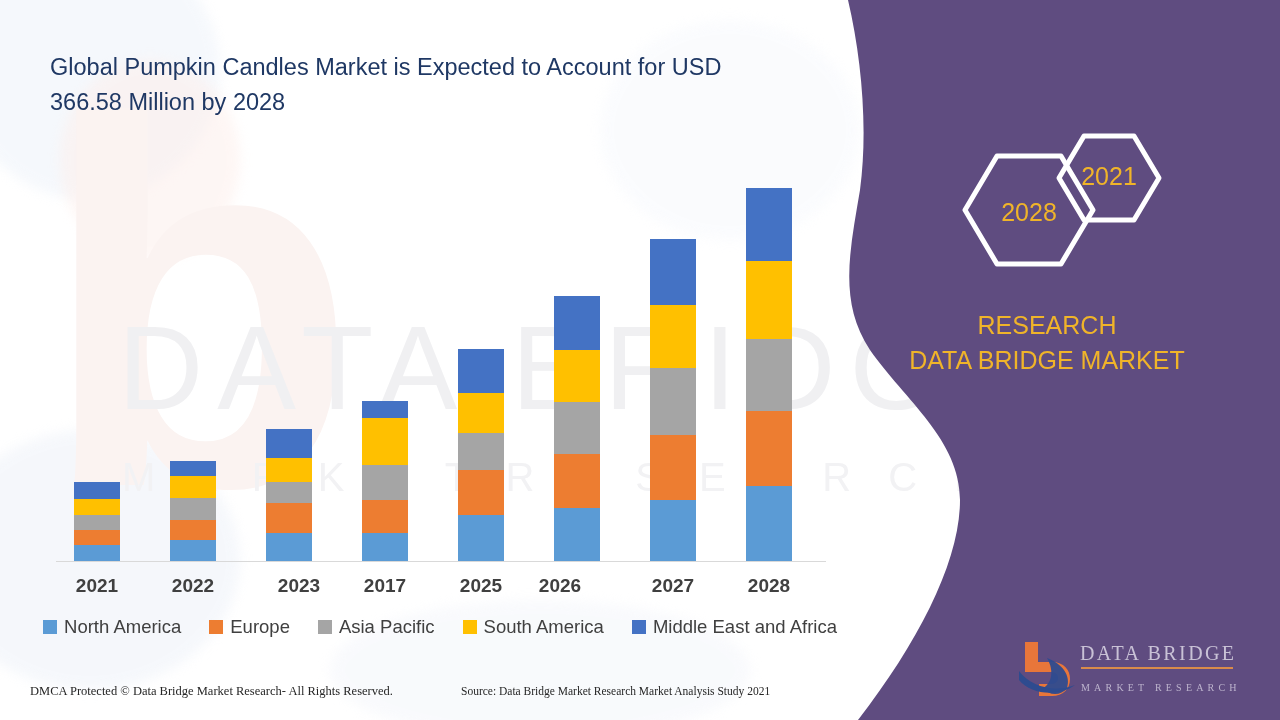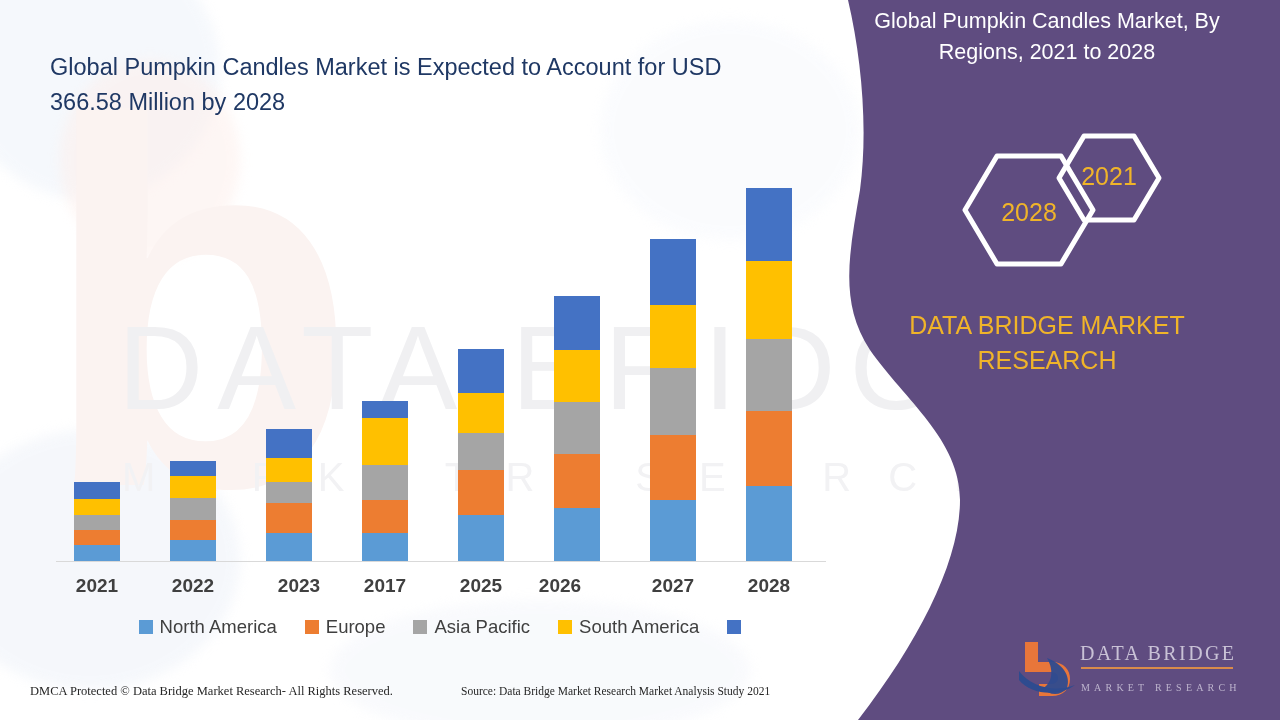--- a/index.html
+++ b/index.html
@@ -215,45 +215,45 @@
       <div class="leg-item">
         <span class="leg-swatch" style="background: rgb(165, 165, 165);"></span>
         <span class="leg-text">Asia Pacific</span>
       </div>
       <div class="leg-item">
         <span class="leg-swatch" style="background: rgb(255, 192, 0);"></span>
         <span class="leg-text">South America</span>
       </div>
       <div class="leg-item">
         <span class="leg-swatch" style="background: rgb(68, 114, 196);"></span>
+        <span class="leg-text">Middle East and Africa</span>
       </div>
     </div>
 
   <div class="panel">
     <svg width="470" height="720" viewBox="0 0 470 720">
       <path d="M 38 0 L 470 0 L 470 720 L 48 720
                C 110 640 150 560 150 500
                C 150 440 95 400 60 350
                C 28 302 40 250 50 190
                C 58 130 52 60 38 0 Z" fill="#5F4C80"></path>
     </svg>
-    <div class="panel-title">Global Pumpkin Candles Market, By Regions, 2021 to 2028</div>
 
     <div class="hexwrap">
       <svg width="470" height="170" viewBox="0 0 470 170">
         <polygon points="155,80 187,26 251,26 283,80 251,134 187,134" fill="none" stroke="#ffffff" stroke-width="5" stroke-linejoin="round"></polygon>
         <polygon points="249,48 274,6 324,6 349,48 324,90 274,90" fill="none" stroke="#ffffff" stroke-width="5" stroke-linejoin="round"></polygon>
       </svg>
       <div class="hex-label hex-2028" style="left:159px;top:68px;width:120px;">2028</div>
       <div class="hex-label hex-2021" style="left:239px;top:32px;width:120px;">2021</div>
     </div>
 
     <div class="dbmr">
+      <div>RESEARCH</div>
       <div>DATA BRIDGE MARKET</div>
-      <div>RESEARCH</div>
     </div>
   </div>
 
   <div class="logo">
     <svg width="62" height="60" viewBox="0 0 62 60" style="position:absolute;left:0;top:0;">
       <path d="M8 4 h13 v20 h14 c12 0 18 8 18 17 c0 10 -7 17 -18 17 h-13 v-12 h11 c5 0 8 -2 8 -6
                c0 -4 -3 -6 -8 -6 h-25 z" fill="#E8763A"></path>
       <path d="M2 33 C14 49 38 55 58 47 C42 59 14 57 2 42 Z" fill="#2E4B8F"></path>
       <path d="M30 20 C46 26 54 38 50 50 C44 58 32 58 26 50 C34 46 38 34 30 20 Z" fill="#2E4B8F" opacity="0.95"></path>
     </svg>

